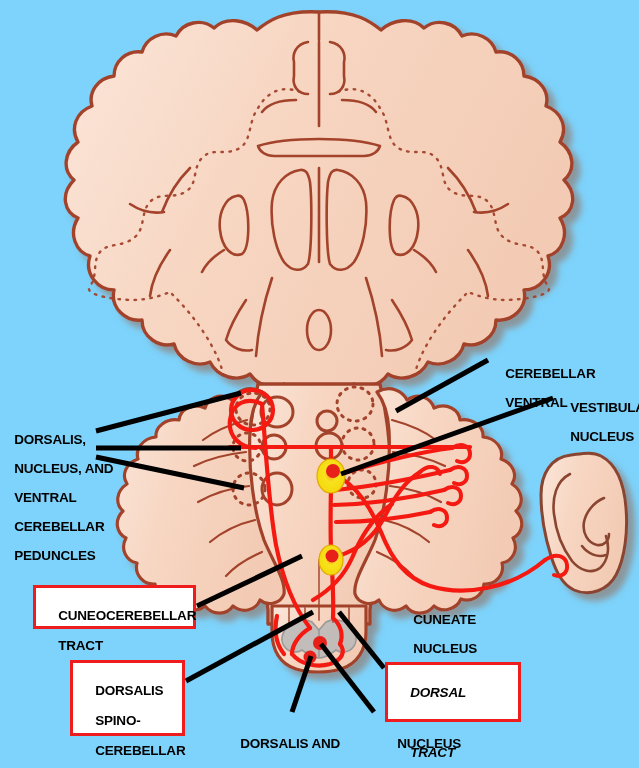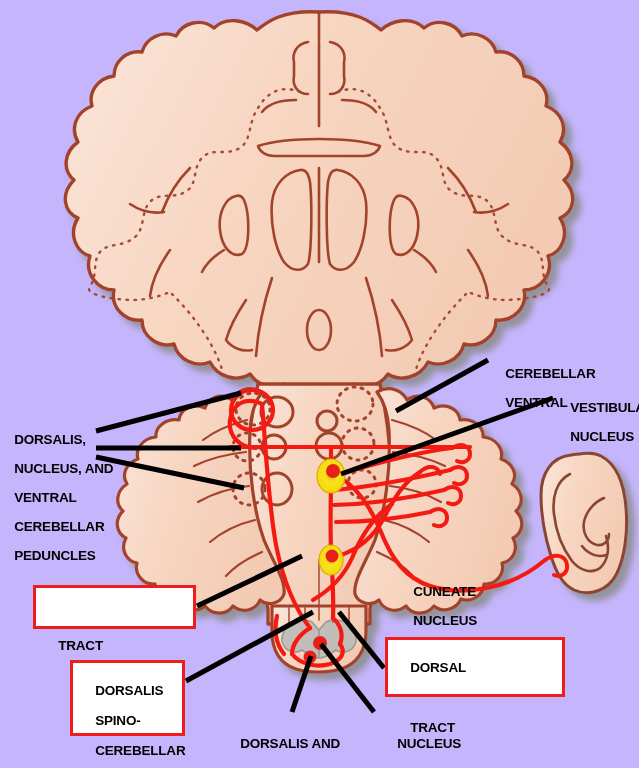--- a/index.html
+++ b/index.html
@@ -1,18 +1,18 @@
 <!DOCTYPE html>
 <html><head>
 <meta charset="utf-8">
 <style>
   html,body{margin:0;padding:0;background:#ffffff;}
   body{width:639px;height:768px;overflow:hidden;
        font-family:"Liberation Sans", sans-serif;}
-  #stage{position:relative;width:639px;height:768px;background:#c4b5fd;overflow:hidden;}
+  #stage{position:relative;width:639px;height:768px;background:#7dd3fc;overflow:hidden;}
   #art{position:absolute;left:0;top:0;width:639px;height:768px;}
 
   .lbl{position:absolute;font-family:"Liberation Sans", sans-serif;
        font-weight:bold;font-size:13.5px;line-height:14.5px;
        color:#000;letter-spacing:-0.2px;white-space:pre;}
   .boxlbl{position:absolute;border:3px solid #ee1c1c;background:#fff;
           font-family:"Liberation Sans", sans-serif;font-weight:bold;
           font-size:13.5px;line-height:15px;color:#000;white-space:pre;
           padding:5px 7px 6px 8px;box-sizing:border-box;letter-spacing:-0.2px;}
 </style>
@@ -304,48 +304,48 @@
   </div>
 
   <div class="lbl" style="left:0px;top:418px;">
     <span>DORSALIS,</span><br>
     <span>NUCLEUS, AND</span><br>
     <span>VENTRAL</span><br>
     <span>CEREBELLAR</span><br>
     <span>PEDUNCLES</span>
   </div>
 
-  <div class="lbl" style="left:399px;top:570px;">
+  <div class="lbl" style="left:399px;top:598px;">
     <span>CUNEATE</span><br>
     <span>NUCLEUS</span>
   </div>
 
   <div class="lbl" style="left:226px;top:722px;">
     <span>DORSALIS AND</span><br>
     <span>INTERMEDIATE</span><br>
     
   </div>
 
   <div class="lbl" style="left:383px;top:722px;">
     <span>NUCLEUS</span><br>
     <span>DORSALIS</span><br>
     
   </div>
 
   <div class="boxlbl" style="left:33px;top:585px;width:163px;height:44px;">
-    <br>
+    <span>CUNEOCEREBELLAR</span><br>
     <span>TRACT</span>
   </div>
 
   <div class="boxlbl" style="left:70px;top:660px;width:115px;height:76px;">
     <span>DORSALIS</span><br>
     <span>SPINO-</span><br>
     <span>CEREBELLAR</span><br>
     
   </div>
 
-  <div class="boxlbl" style="left:385px;top:637px;width:180px;height:60px;">
+  <div class="boxlbl" style="left:385px;top:662px;width:136px;height:60px;font-style:italic;">
     <span>DORSAL</span><br>
     <br>
     <span>TRACT</span>
   </div>
 
 </div>
 
 </body></html>

